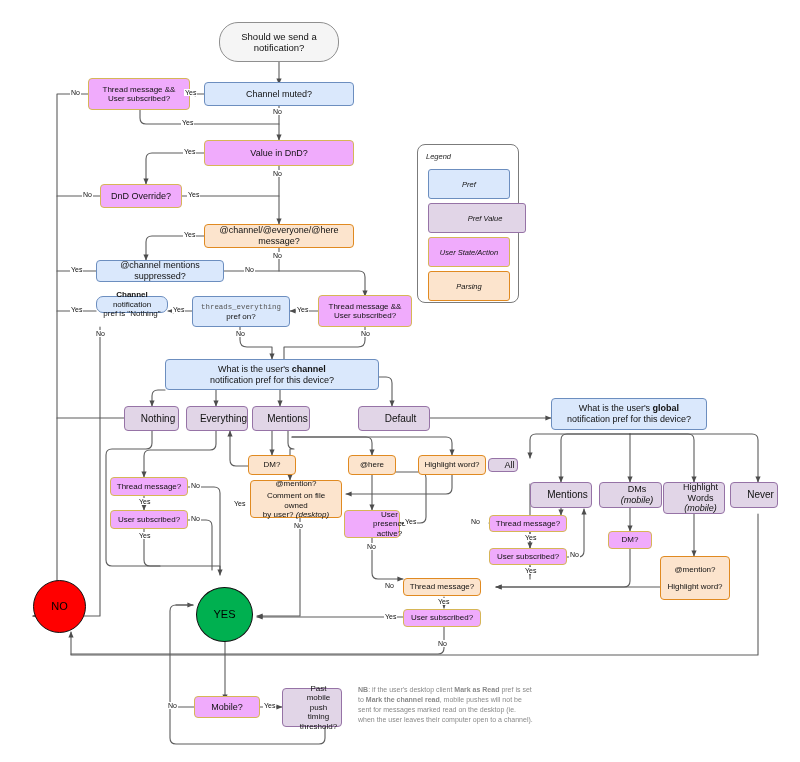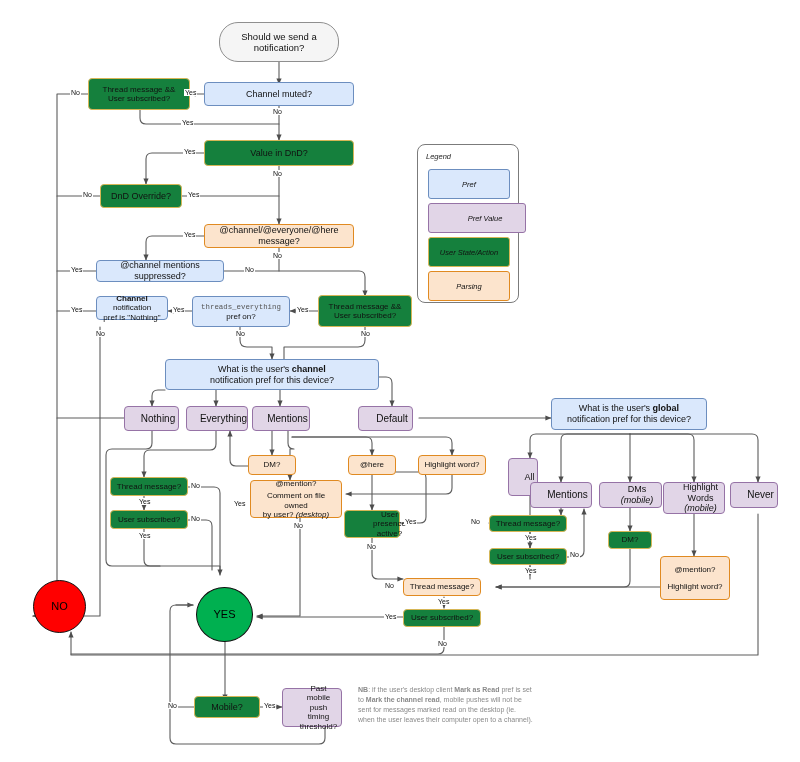--- a/index.html
+++ b/index.html
@@ -13,21 +13,21 @@
   .node{
     position:absolute;box-sizing:border-box;
     display:flex;align-items:center;justify-content:center;
     text-align:center;border-radius:4px;line-height:1.18;
     font-size:8px;padding:2px 3px;z-index:5;
   }
   
   .n-start{background:#f5f5f5;border:1.3px solid #8f8f8f;border-radius:19px;font-size:9.5px;}
   .n-pref{background:#dae8fc;border:1.2px solid #6c8ebf;}
   .n-prefval{background:#e1d5e7;border:1.2px solid #9673a6;padding-left:16px;}
-  .n-state{background:#15803d;border:1.3px solid #d6b656;}
+  .n-state{background:#f0abfc;border:1.3px solid #d6b656;}
   .n-parse{background:#fce4cd;border:1.3px solid #e08a21;}
   .n-yes{background:#00b050;border:1.6px solid #111;border-radius:50%;
          font-size:11px;color:#000;}
   .n-no{background:#ff0000;border:1.6px solid #111;border-radius:50%;
         font-size:11px;color:#000;}
   .mono{font-family:"Liberation Mono","DejaVu Sans Mono",monospace;font-size:7.4px;color:#555;}
   b{font-weight:bold;}
   i{font-style:italic;}
   .big{font-size:10px;}
   .med{font-size:9px;}
@@ -208,21 +208,21 @@
   </div>
 
   <div class="node n-parse med" style="left:204px;top:224px;width:150px;height:24px;">
     <span>@channel/@everyone/@here message?</span>
   </div>
 
   <div class="node n-pref med" style="left:96px;top:260px;width:128px;height:22px;">
     <span>@channel mentions suppressed?</span>
   </div>
 
-  <div class="node n-pref" style="left:96px;top:296px;width:72px;height:24px;">
+  <div class="node n-pref" style="left:96px;top:296px;width:72px;height:17px;border-radius:7px;">
     <span>
       <b>Channel</b><span> notification</span><br>
       <span>pref is "Nothing"</span>
     </span>
   </div>
 
   <div class="node n-pref" style="left:192px;top:296px;width:98px;height:31px;">
     <span>
       <span class="mono">threads_everything</span><br>
       <span>pref on?</span>
@@ -245,42 +245,42 @@
 
   <div class="node n-prefval big" style="left:124px;top:406px;width:55px;height:25px;">
     <span>Nothing</span>
   </div>
   <div class="node n-prefval big" style="left:186px;top:406px;width:62px;height:25px;">
     <span>Everything</span>
   </div>
   <div class="node n-prefval big" style="left:252px;top:406px;width:58px;height:25px;">
     <span>Mentions</span>
   </div>
-  <div class="node n-prefval big" style="left:358px;top:406px;width:55px;height:25px;">
+  <div class="node n-prefval big" style="left:358px;top:406px;width:72px;height:25px;">
     <span>Default</span>
   </div>
 
   <div class="node n-pref med" style="left:551px;top:398px;width:156px;height:32px;">
     <span>
       <span>What is the user's </span><b>global</b><br>
       <span>notification pref for this device?</span>
     </span>
   </div>
 
   <div class="node n-parse" style="left:248px;top:455px;width:48px;height:20px;">
     <span>DM?</span>
   </div>
   <div class="node n-parse" style="left:348px;top:455px;width:48px;height:20px;">
     <span>@here</span>
   </div>
   <div class="node n-parse" style="left:418px;top:455px;width:68px;height:20px;">
     <span>Highlight word?</span>
   </div>
 
-  <div class="node n-prefval med" style="left:508px;top:458px;width:30px;height:38px;">
+  <div class="node n-prefval med" style="left:488px;top:458px;width:30px;height:14px;">
     <span>All</span>
   </div>
   <div class="node n-prefval big" style="left:530px;top:482px;width:62px;height:26px;">
     <span>Mentions</span>
   </div>
   <div class="node n-prefval med" style="left:599px;top:482px;width:63px;height:26px;">
     <span><span>DMs </span><i>(mobile)</i></span>
   </div>
   <div class="node n-prefval med" style="left:663px;top:482px;width:62px;height:32px;">
     <span>

